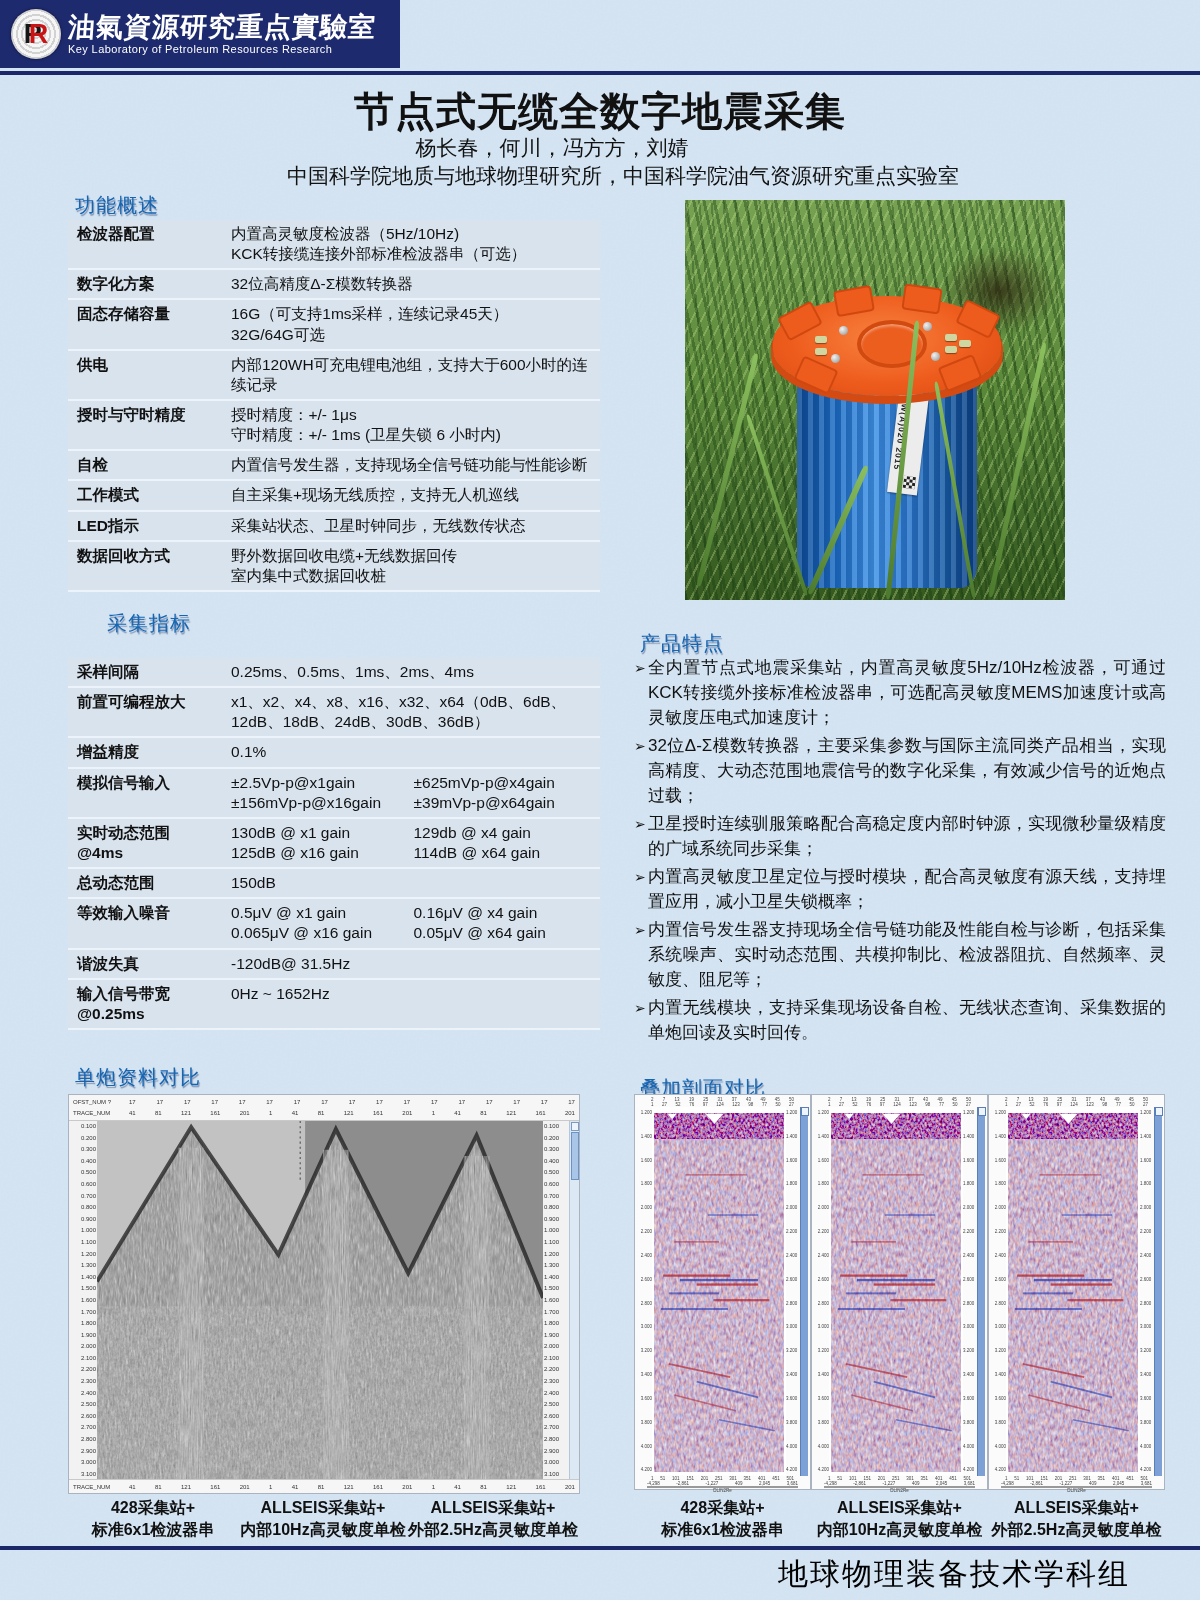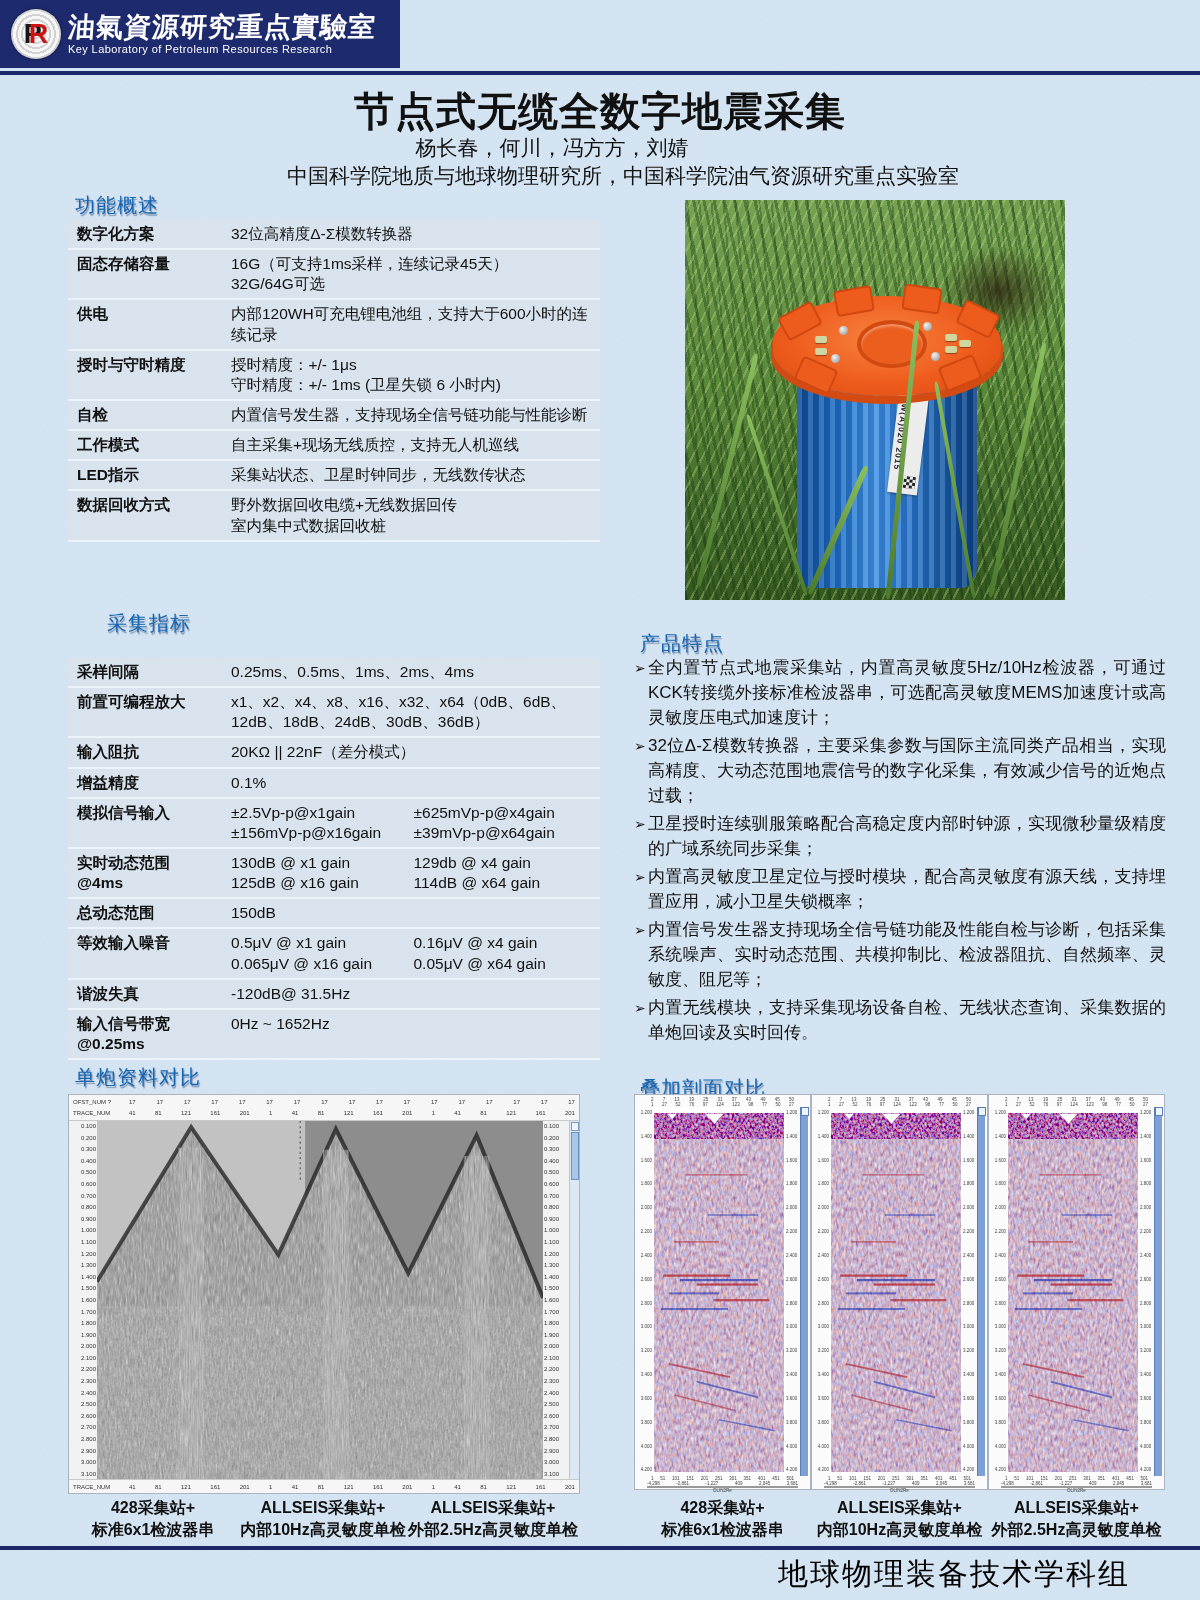--- a/index.html
+++ b/index.html
@@ -166,20 +166,25 @@
 <div class="abs affil z">中国科学院地质与地球物理研究所，中国科学院油气资源研究重点实验室</div>
 
 <div class="abs sec-title z" style="left:75px;top:192px;">功能概述</div>
 <div class="abs sec-title z" style="left:75px;top:610px;margin-left:32px;">采集指标</div>
 <div class="abs sec-title z" style="left:640px;top:630px;">产品特点</div>
 <div class="abs sec-title z" style="left:75px;top:1064px;">单炮资料对比</div>
 <div class="abs sec-title z" style="left:640px;top:1064px;margin-top:11px;">叠加剖面对比</div>
 
 <div id="func-table" class="abs spec-table z" style="left:68px;top:220px;">
     <div class="trow">
+      <div class="tlabel">检波器配置</div>
+      <div class="tval">内置高灵敏度检波器（5Hz/10Hz)
+KCK转接缆连接外部标准检波器串（可选）</div>
+    </div>
+    <div class="trow">
       <div class="tlabel">数字化方案</div>
       <div class="tval">32位高精度Δ-Σ模数转换器</div>
     </div>
     <div class="trow">
       <div class="tlabel">固态存储容量</div>
       <div class="tval">16G（可支持1ms采样，连续记录45天）
 32G/64G可选</div>
     </div>
     <div class="trow">
       <div class="tlabel">供电</div>
@@ -245,24 +250,20 @@
 </div>
 
 <div id="spec-table" class="abs spec-table z" style="left:68px;top:658px;">
     <div class="trow">
       <div class="tlabel">采样间隔</div>
       <div class="tval">0.25ms、0.5ms、1ms、2ms、4ms</div>
     </div>
     <div class="trow">
       <div class="tlabel">前置可编程放大</div>
       <div class="tval">x1、x2、x4、x8、x16、x32、x64（0dB、6dB、12dB、18dB、24dB、30dB、36dB）</div>
-    </div>
-    <div class="trow">
-      <div class="tlabel">输入阻抗</div>
-      <div class="tval">20KΩ || 22nF（差分模式）</div>
     </div>
     <div class="trow">
       <div class="tlabel">增益精度</div>
       <div class="tval">0.1%</div>
     </div>
     <div class="trow">
       <div class="tlabel">模拟信号输入</div>
       <div class="tval cols">
         <div class="tcol">±2.5Vp-p@x1gain
 ±156mVp-p@x16gain</div>

